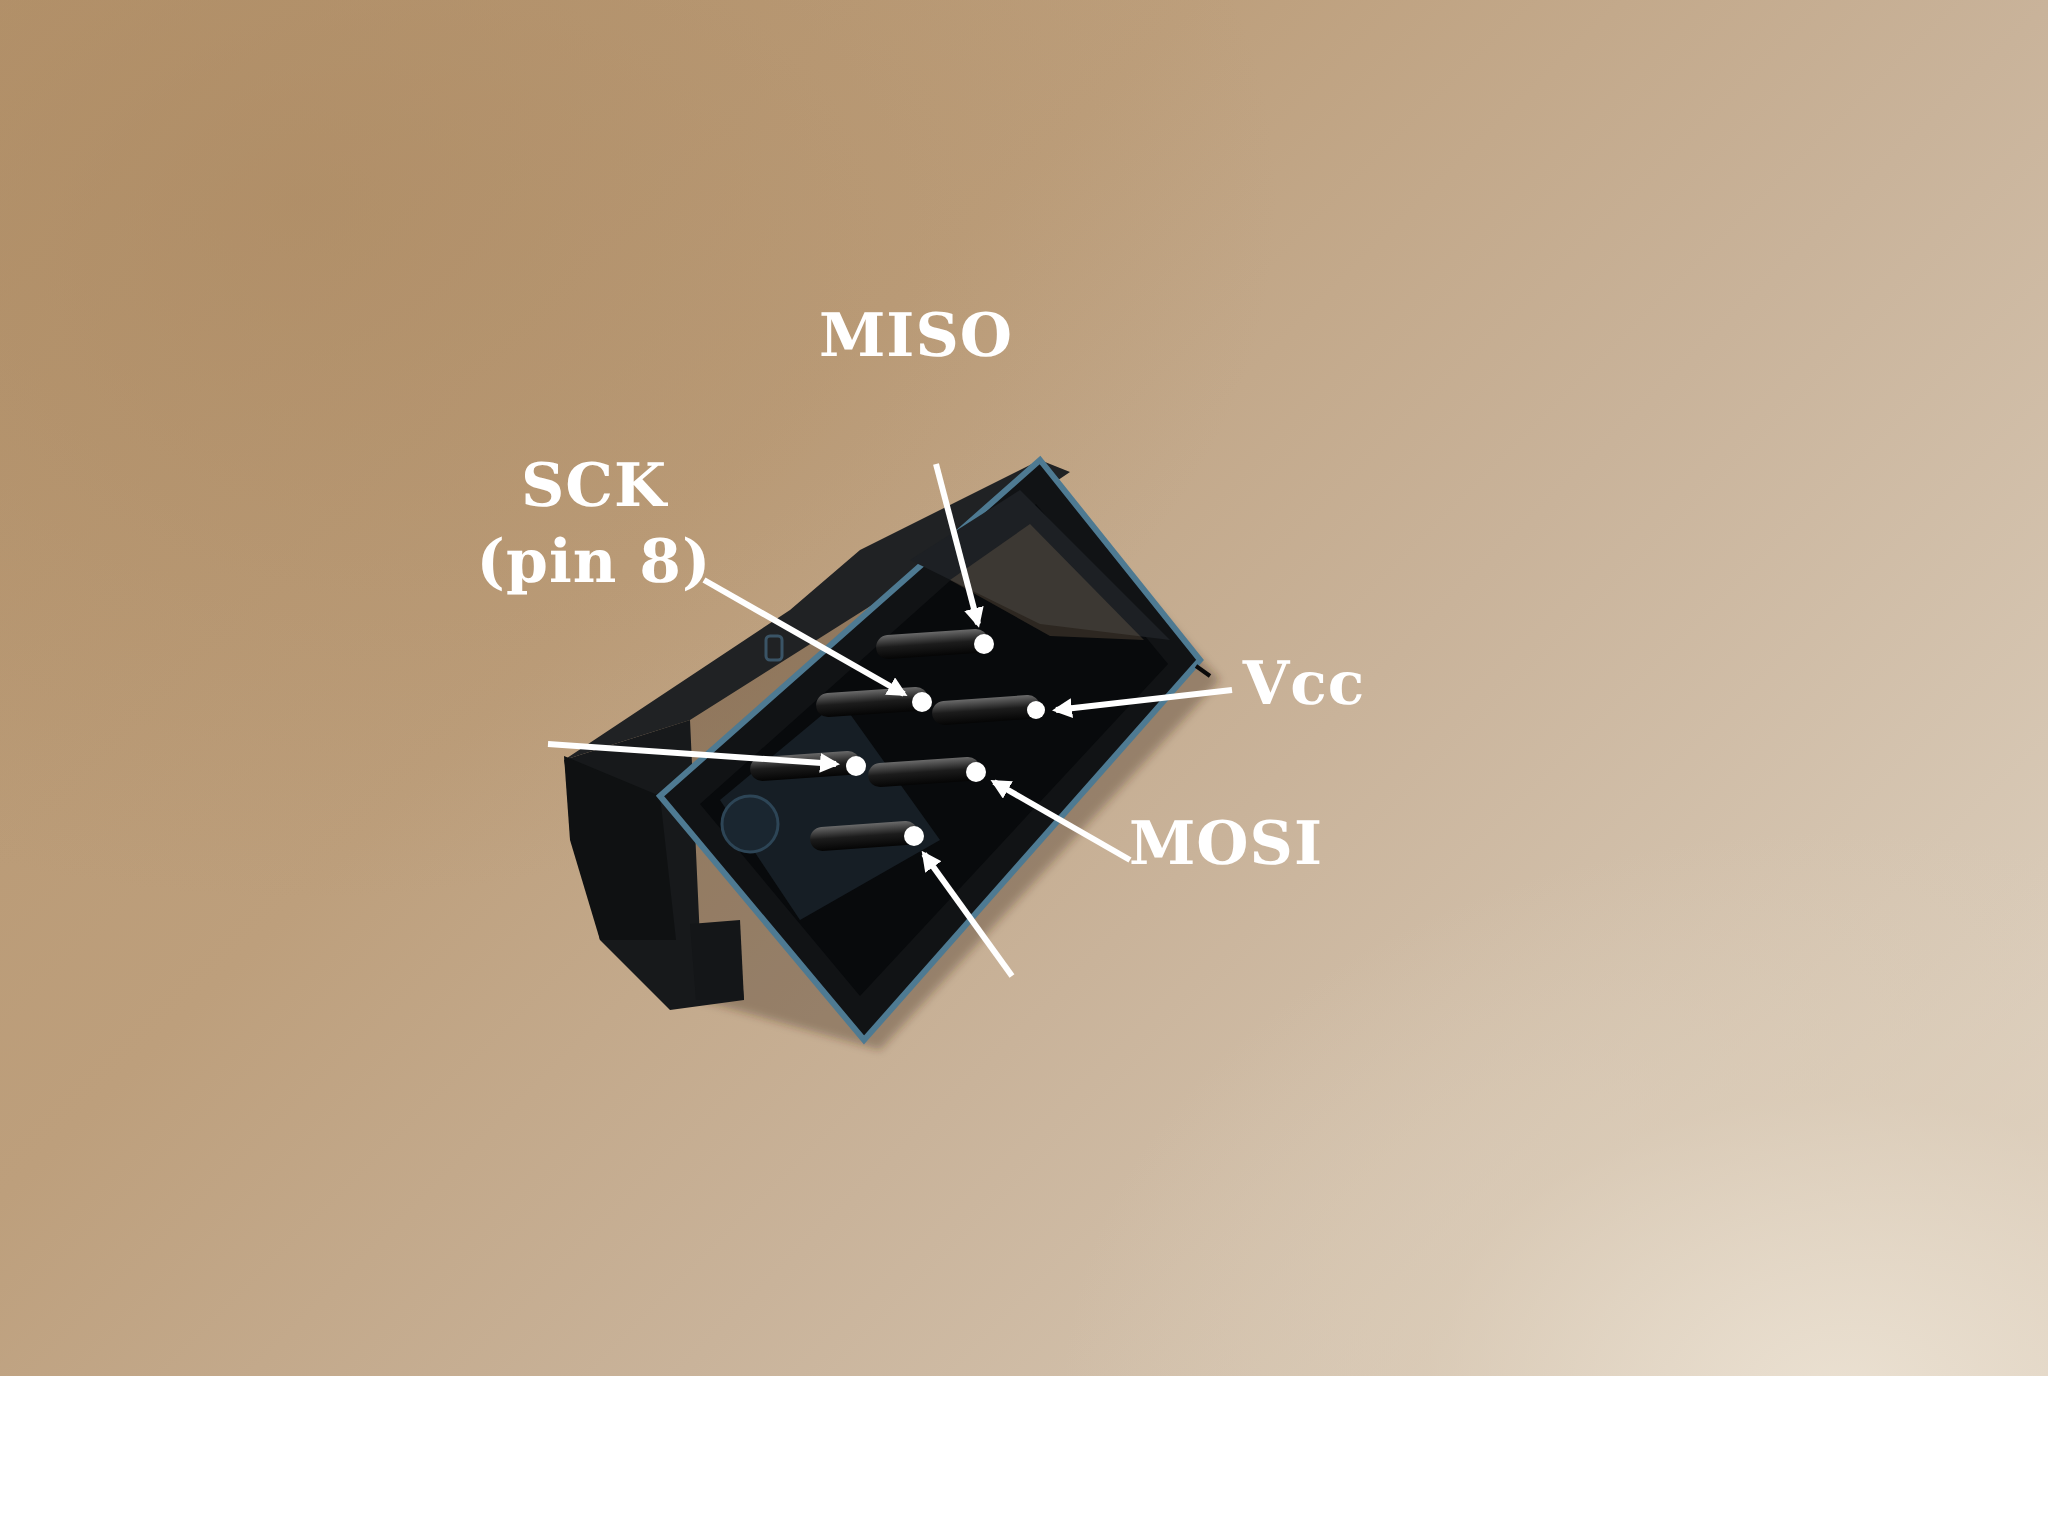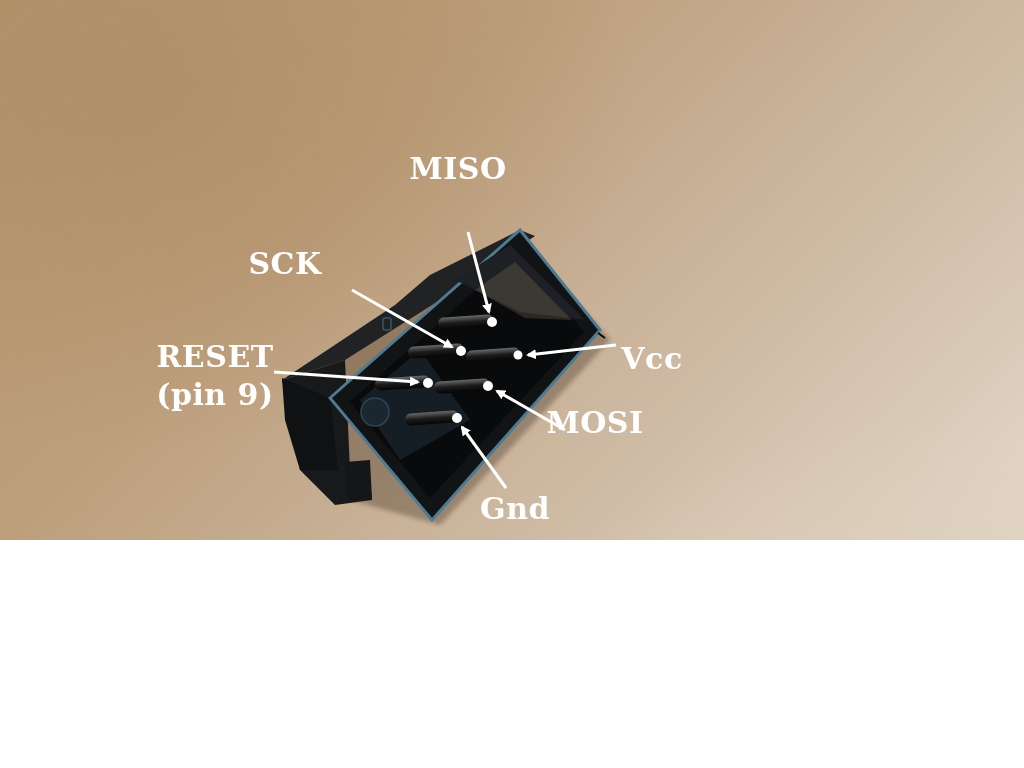--- a/index.html
+++ b/index.html
@@ -1,21 +1,21 @@
 <!DOCTYPE html>
 <html><head>
   <meta charset="utf-8">
   <style>
     html, body { margin: 0; padding: 0; }
     body {
       width: 1024px; height: 768px; overflow: hidden;
       font-family: "DejaVu Serif", serif;
     }
     .scene {
-      position: relative; width: 1024px; height: 540px;
+      position: relative; width: 1024px; height: 688px;
       background:
         radial-gradient(ellipse 520px 380px at 920px 700px, rgba(235,225,210,0.95) 0%, rgba(220,205,185,0.6) 40%, rgba(0,0,0,0) 75%),
         radial-gradient(ellipse 700px 500px at 150px 100px, rgba(170,135,95,0.55) 0%, rgba(0,0,0,0) 70%),
         linear-gradient(135deg, #b5946d 0%, #bd9f7c 35%, #c9b39a 60%, #d8c9b6 85%, #e4d9cb 100%);
     }
     svg.photo { position: absolute; left: 0; top: 0; }
     .label {
       position: absolute;
       color: #ffffff;
       font-weight: bold;
@@ -103,34 +103,28 @@
       <line x1="274" y1="372" x2="418" y2="382" marker-end="url(#arrowhead)"></line>
       <line x1="565" y1="430" x2="497" y2="391" marker-end="url(#arrowhead)"></line>
       <line x1="506" y1="488" x2="462" y2="427" marker-end="url(#arrowhead)"></line>
     </g>
   </svg>
 
   <div class="label" style="left:393px; top:150px; width:130px;">
     <span>MISO</span>
   </div>
 
-  <div class="label" style="left:220px; top:225px; width:130px;margin-top:20px;">
+  <div class="label" style="left:232px; top:225px; width:130px;">
     <span>SCK</span>
+    <span>(pin 8)</span>
   </div>
 
-  <div class="label" style="left:150px; top:338px; width:130px;">
-    <span>RESET</span>
-    <span>(pin 9)</span>
-  </div>
 
-  <div class="label" style="left:612px; top:340px; width:80px;">
+  <div class="label" style="left:612px; top:324px; width:80px;">
     <span>Vcc</span>
   </div>
 
-  <div class="label" style="left:530px; top:404px; width:130px;">
+  <div class="label" style="left:548px; top:404px; width:130px;">
     <span>MOSI</span>
   </div>
 
-  <div class="label" style="left:470px; top:490px; width:90px;">
-    <span>Gnd</span>
-  </div>
 
 </div>
 
 </body></html>

